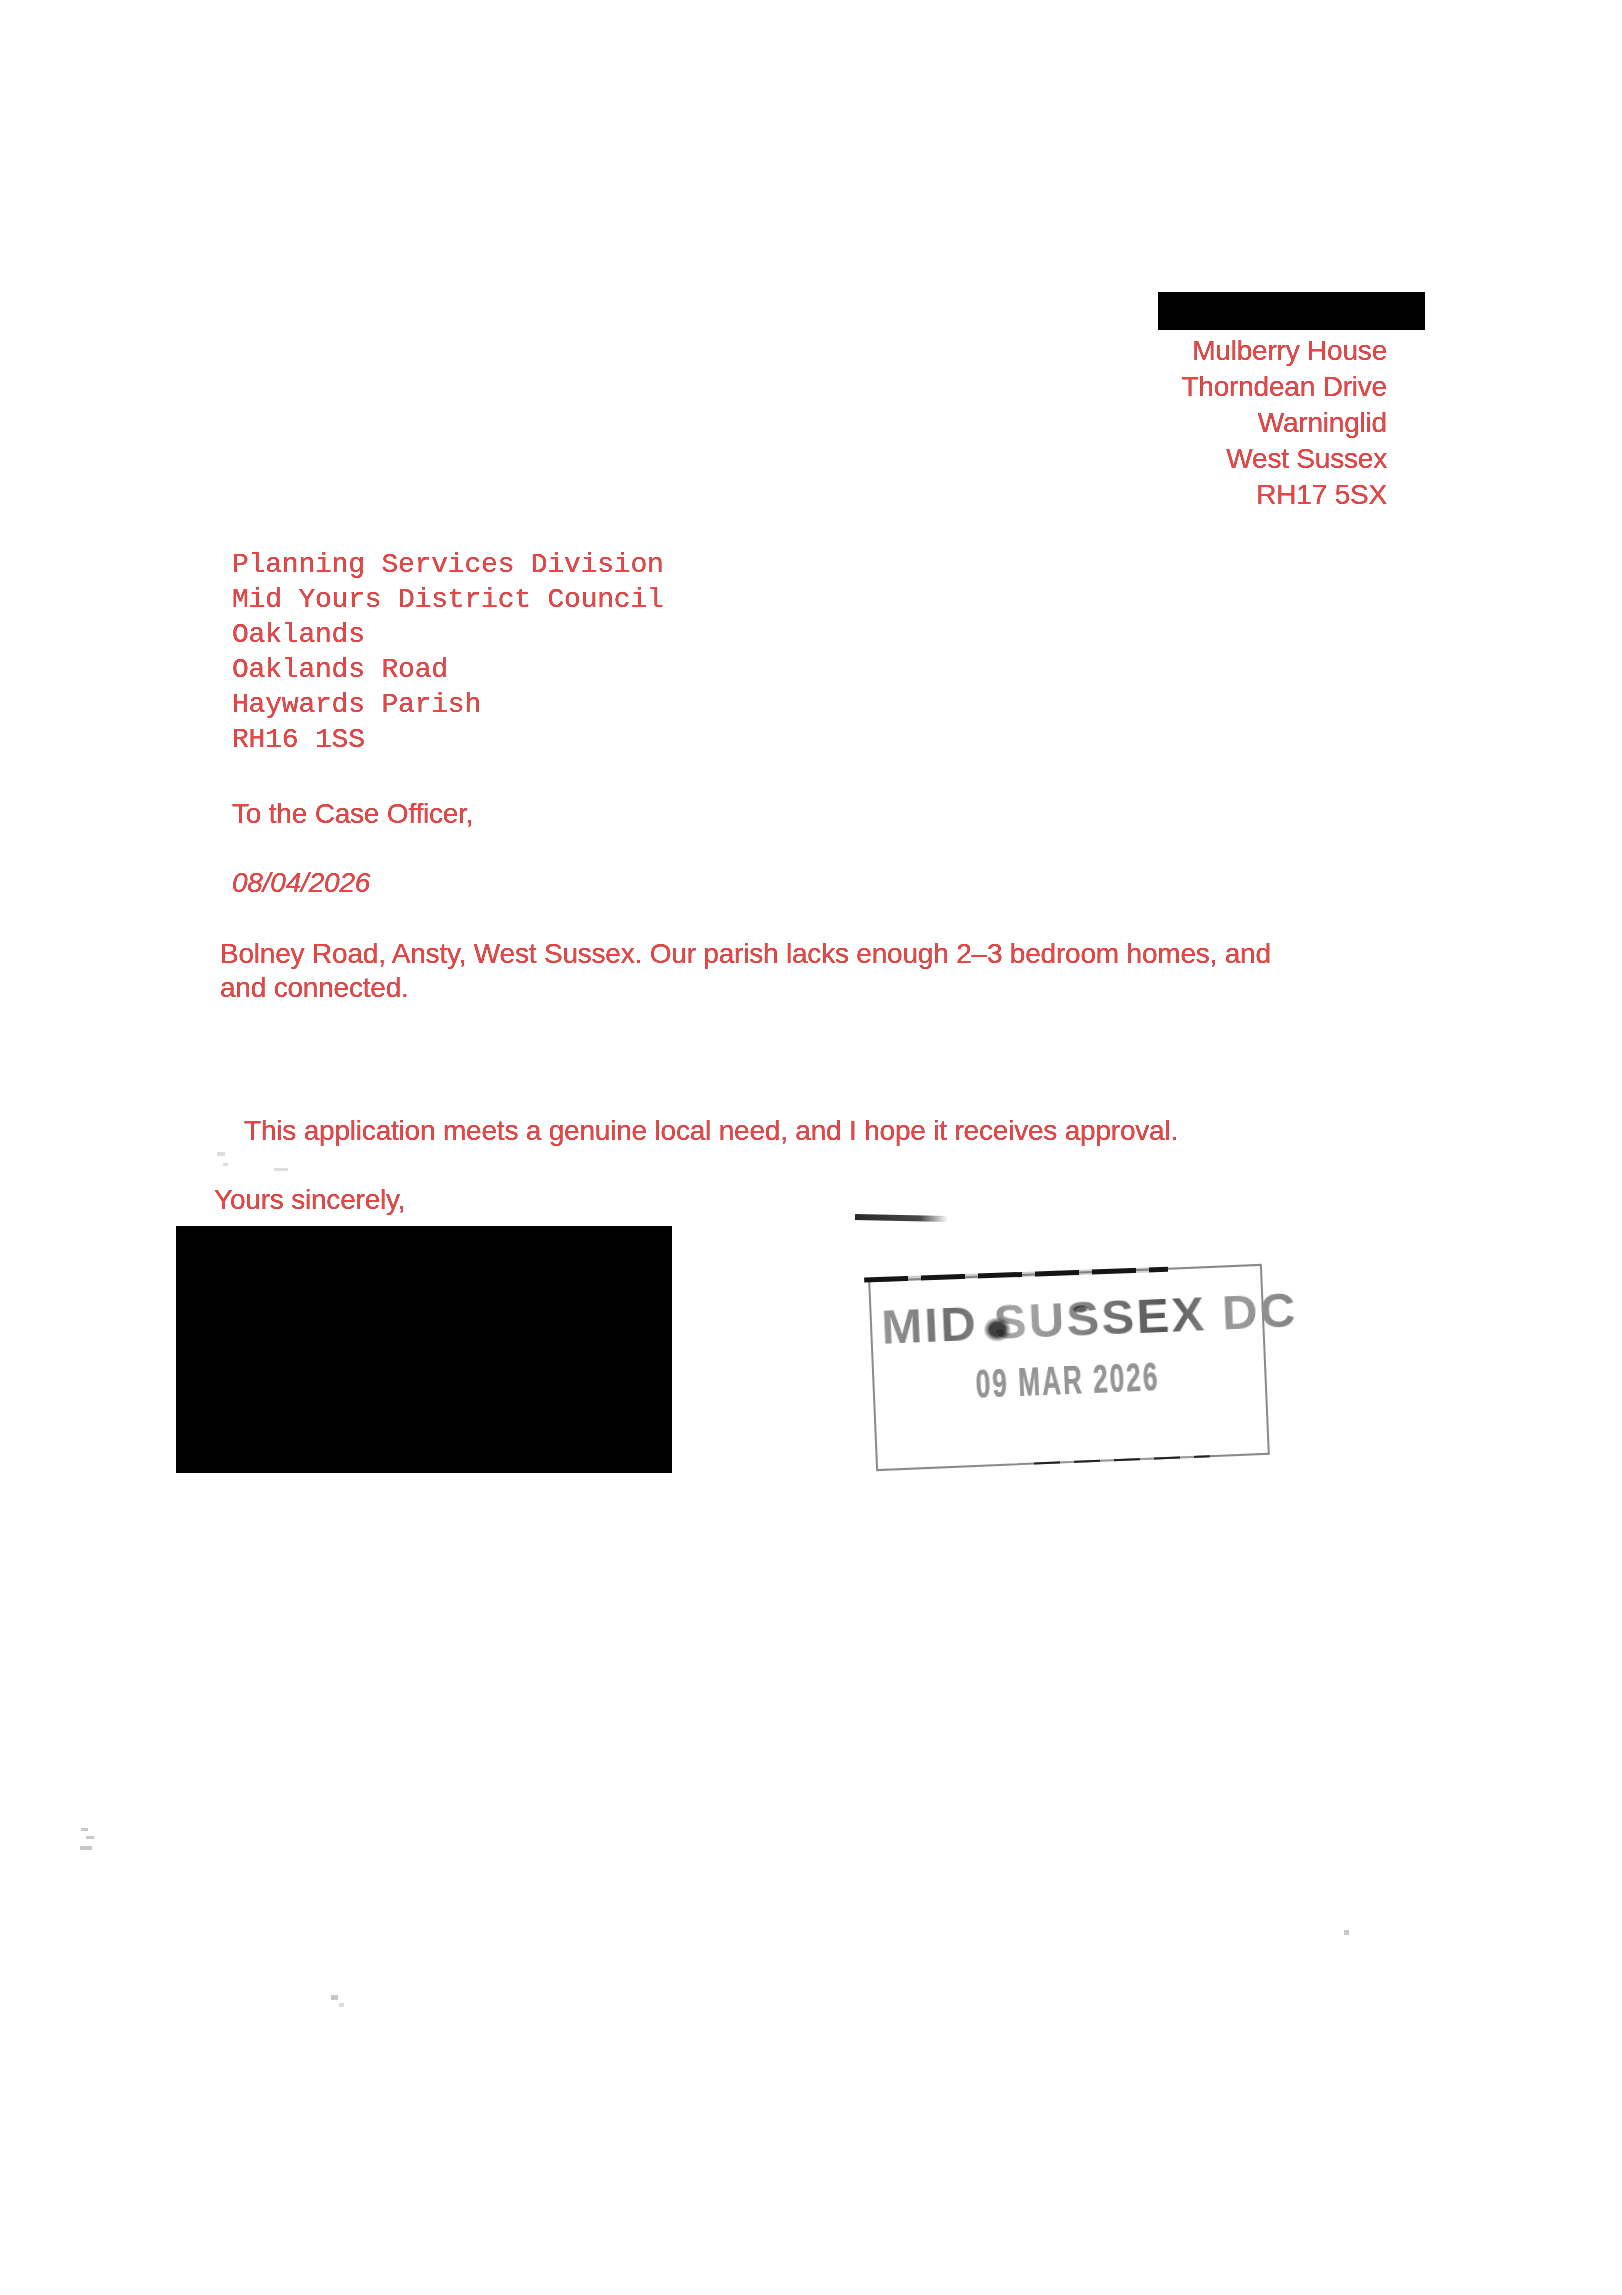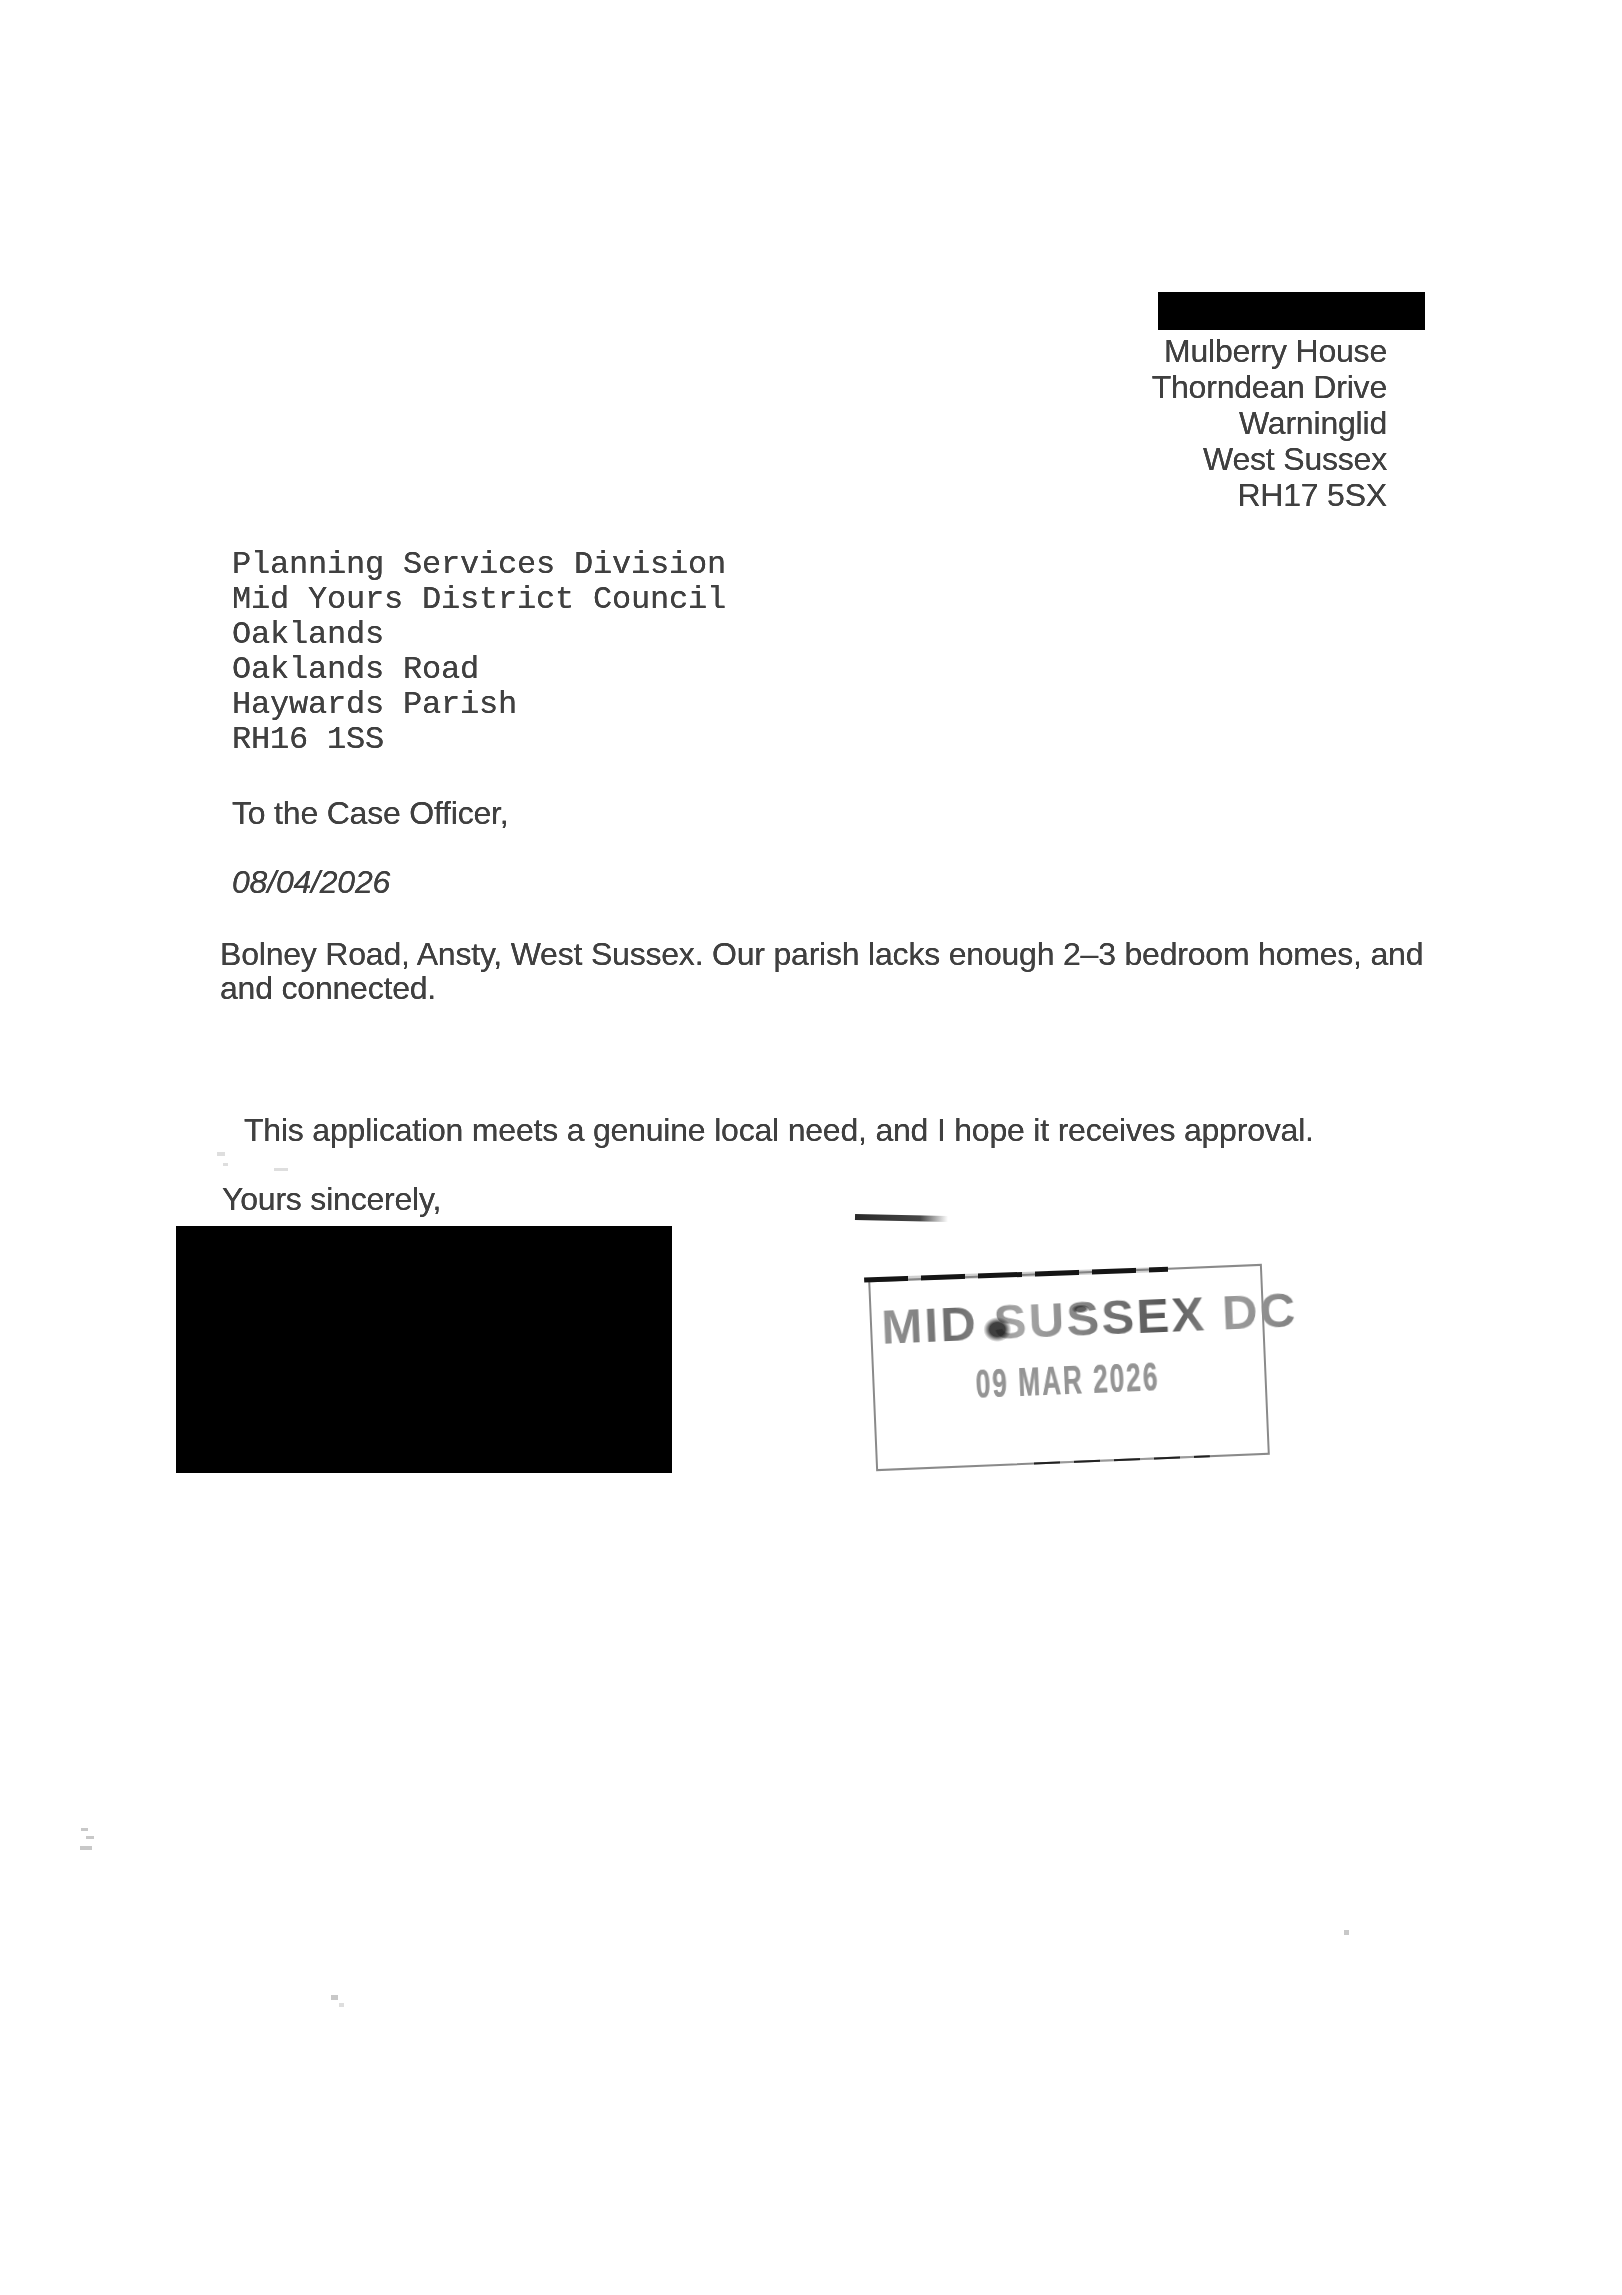--- a/index.html
+++ b/index.html
@@ -7,35 +7,35 @@
     position:relative;
     width:1623px;height:2295px;
     background:#ffffff;
     font-family:"Liberation Sans", sans-serif;
     color:#101010;
     overflow:hidden;
   }
   
   .ink{
     position:absolute;
-    font-size:32px;
+    font-size:28px;
     line-height:35px;
     letter-spacing:-0.2px;
-    color:#404040;
+    color:#ef4444;
     text-shadow:0 0 0.5px rgba(0,0,0,0.85);
     filter:blur(0.2px);
     white-space:nowrap;
   }
   .sender-block{top:333px;left:1004px;width:383px;text-align:right;line-height:36px;}
   .recipient-block{top:547px;left:232px;line-height:35px;font-family:Liberation Mono, monospace;}
   .salutation{top:796px;left:232px;}
   .date-line{top:865px;left:232px;font-style:italic;}
   .body-para-1{top:937px;left:220px;line-height:34px;}
   .body-para-2{top:1113px;left:222px;margin-left:22px;}
-  .closing{top:1182px;left:222px;}
+  .closing{top:1182px;left:214px;}
   .redaction{position:absolute;background:#000000;}
   .redaction-sender{left:1158px;top:292px;width:267px;height:38px;}
   .redaction-signature{left:176px;top:1226px;width:496px;height:247px;}
   
   .stamp{
     position:absolute;
     left:872px;top:1272px;
     width:394px;height:191px;
     transform:rotate(-2.4deg);
     box-sizing:border-box;

